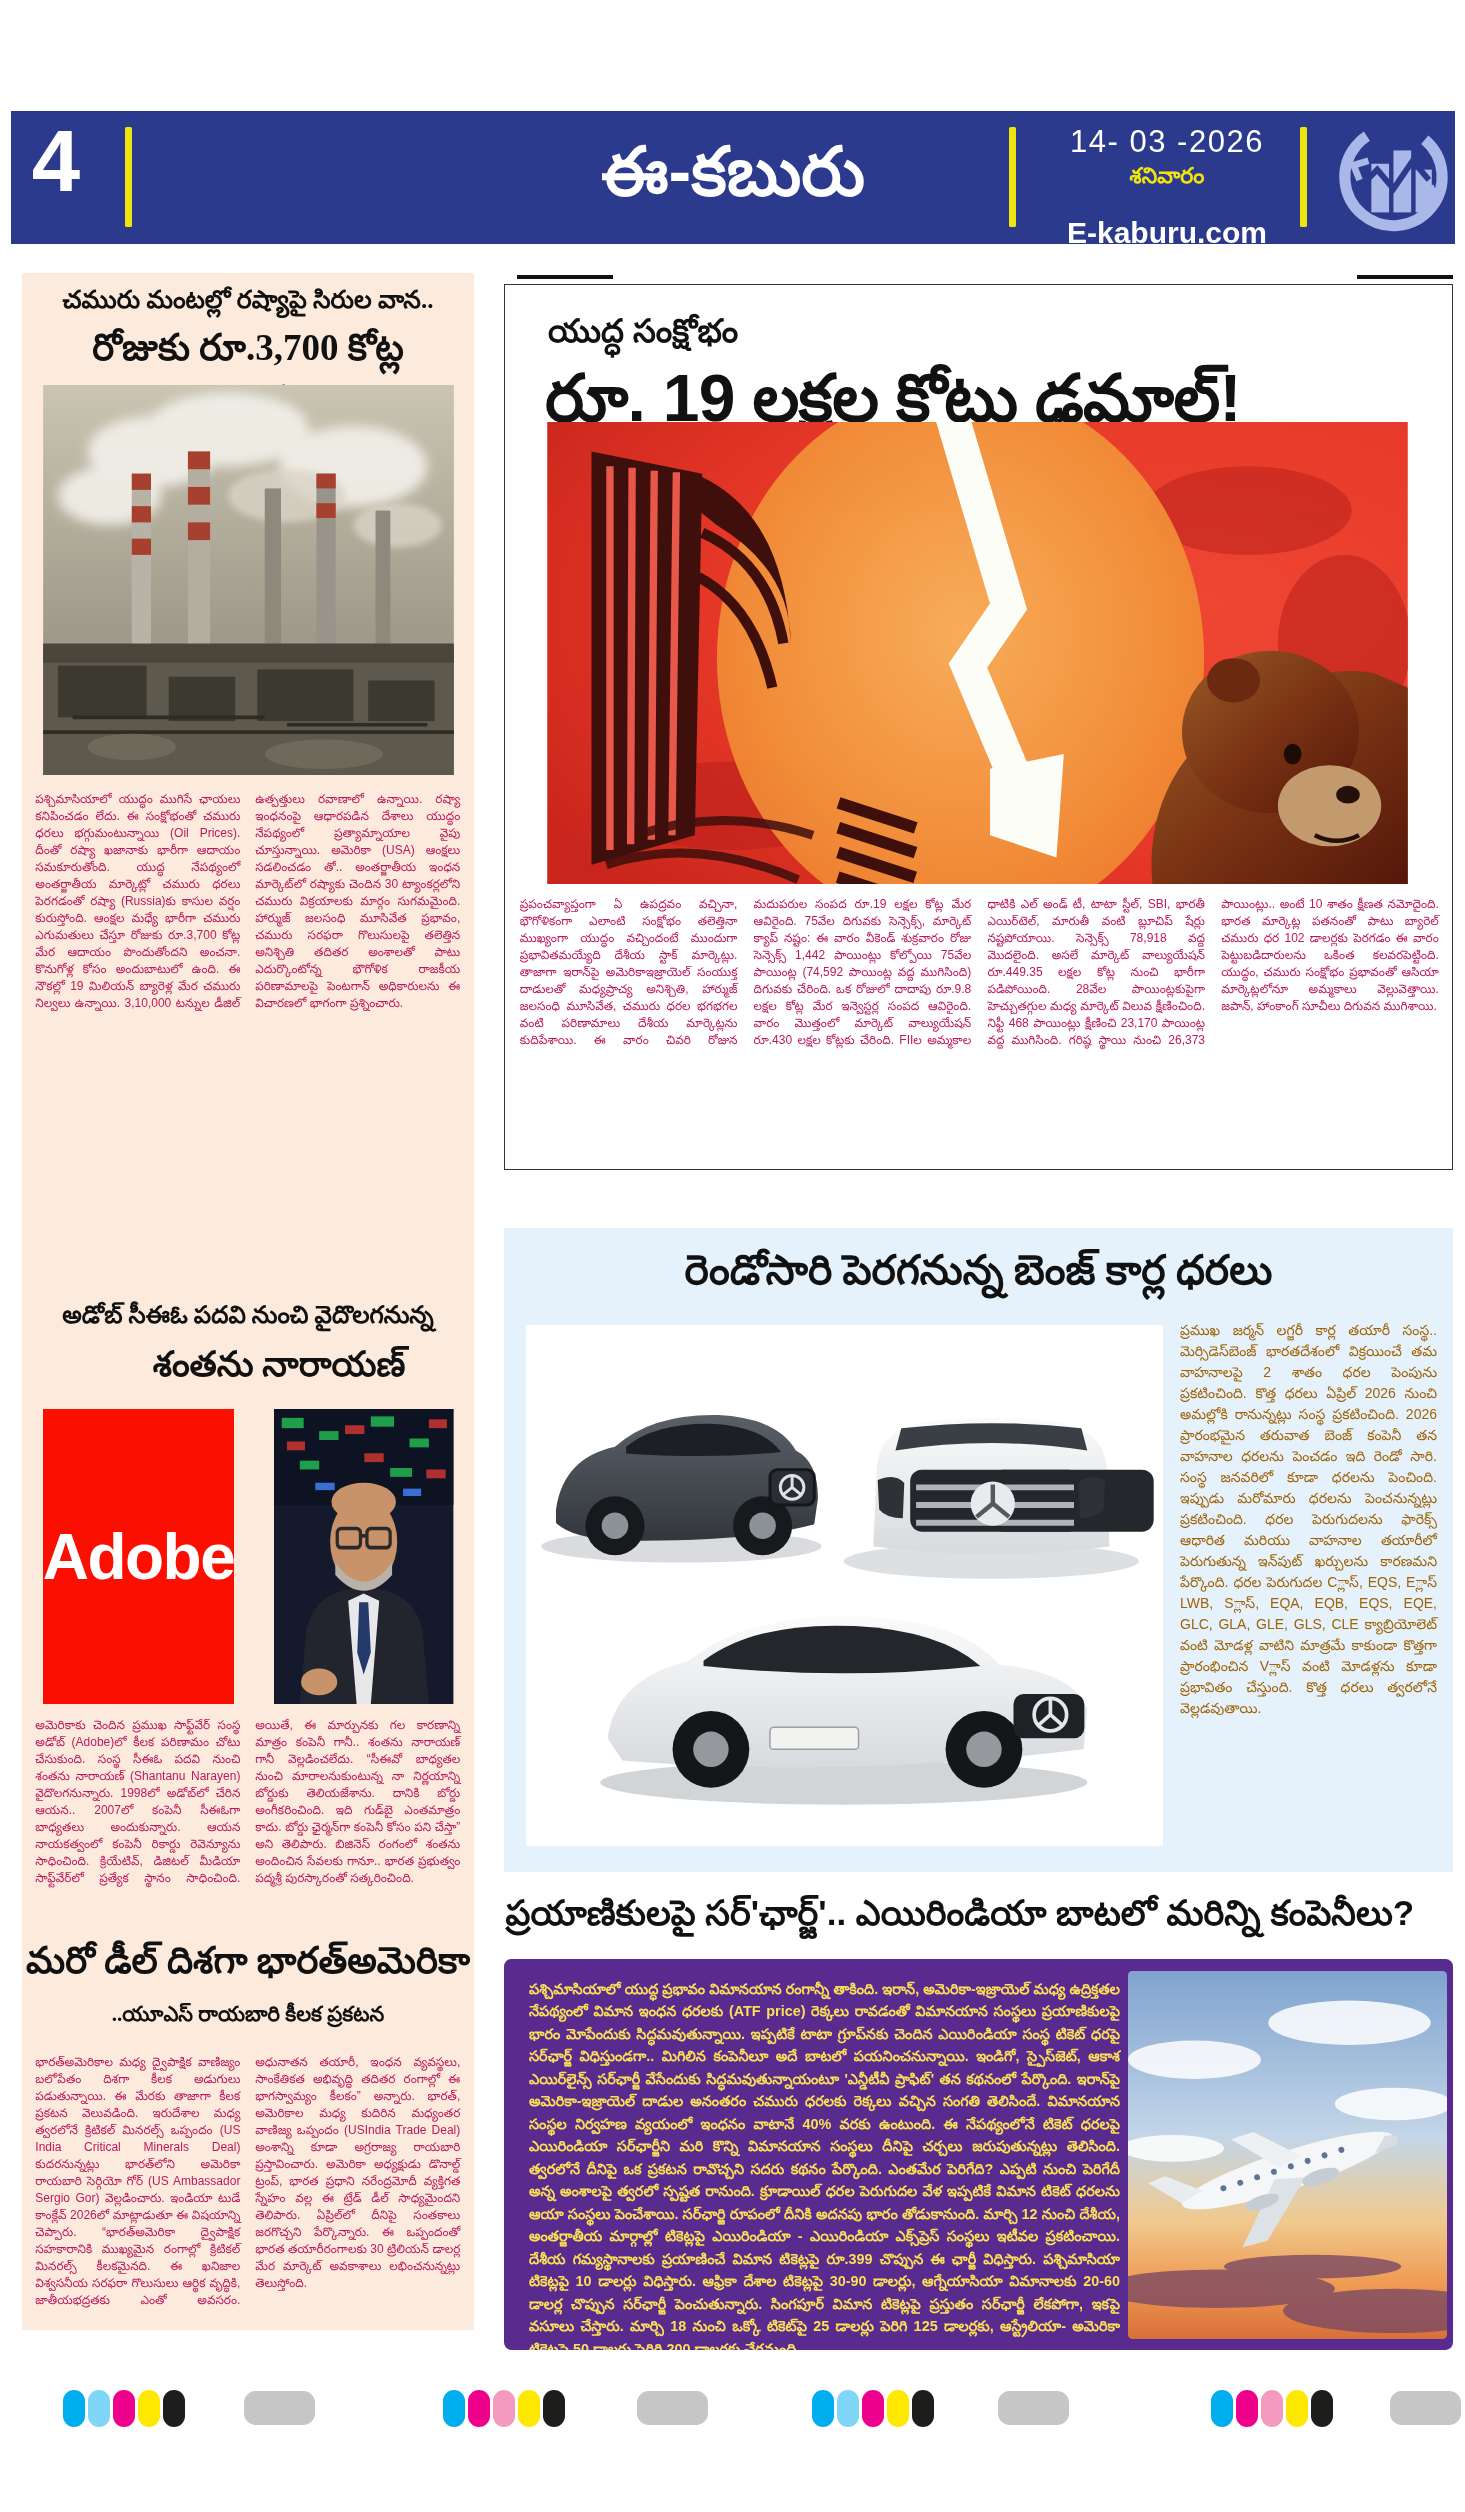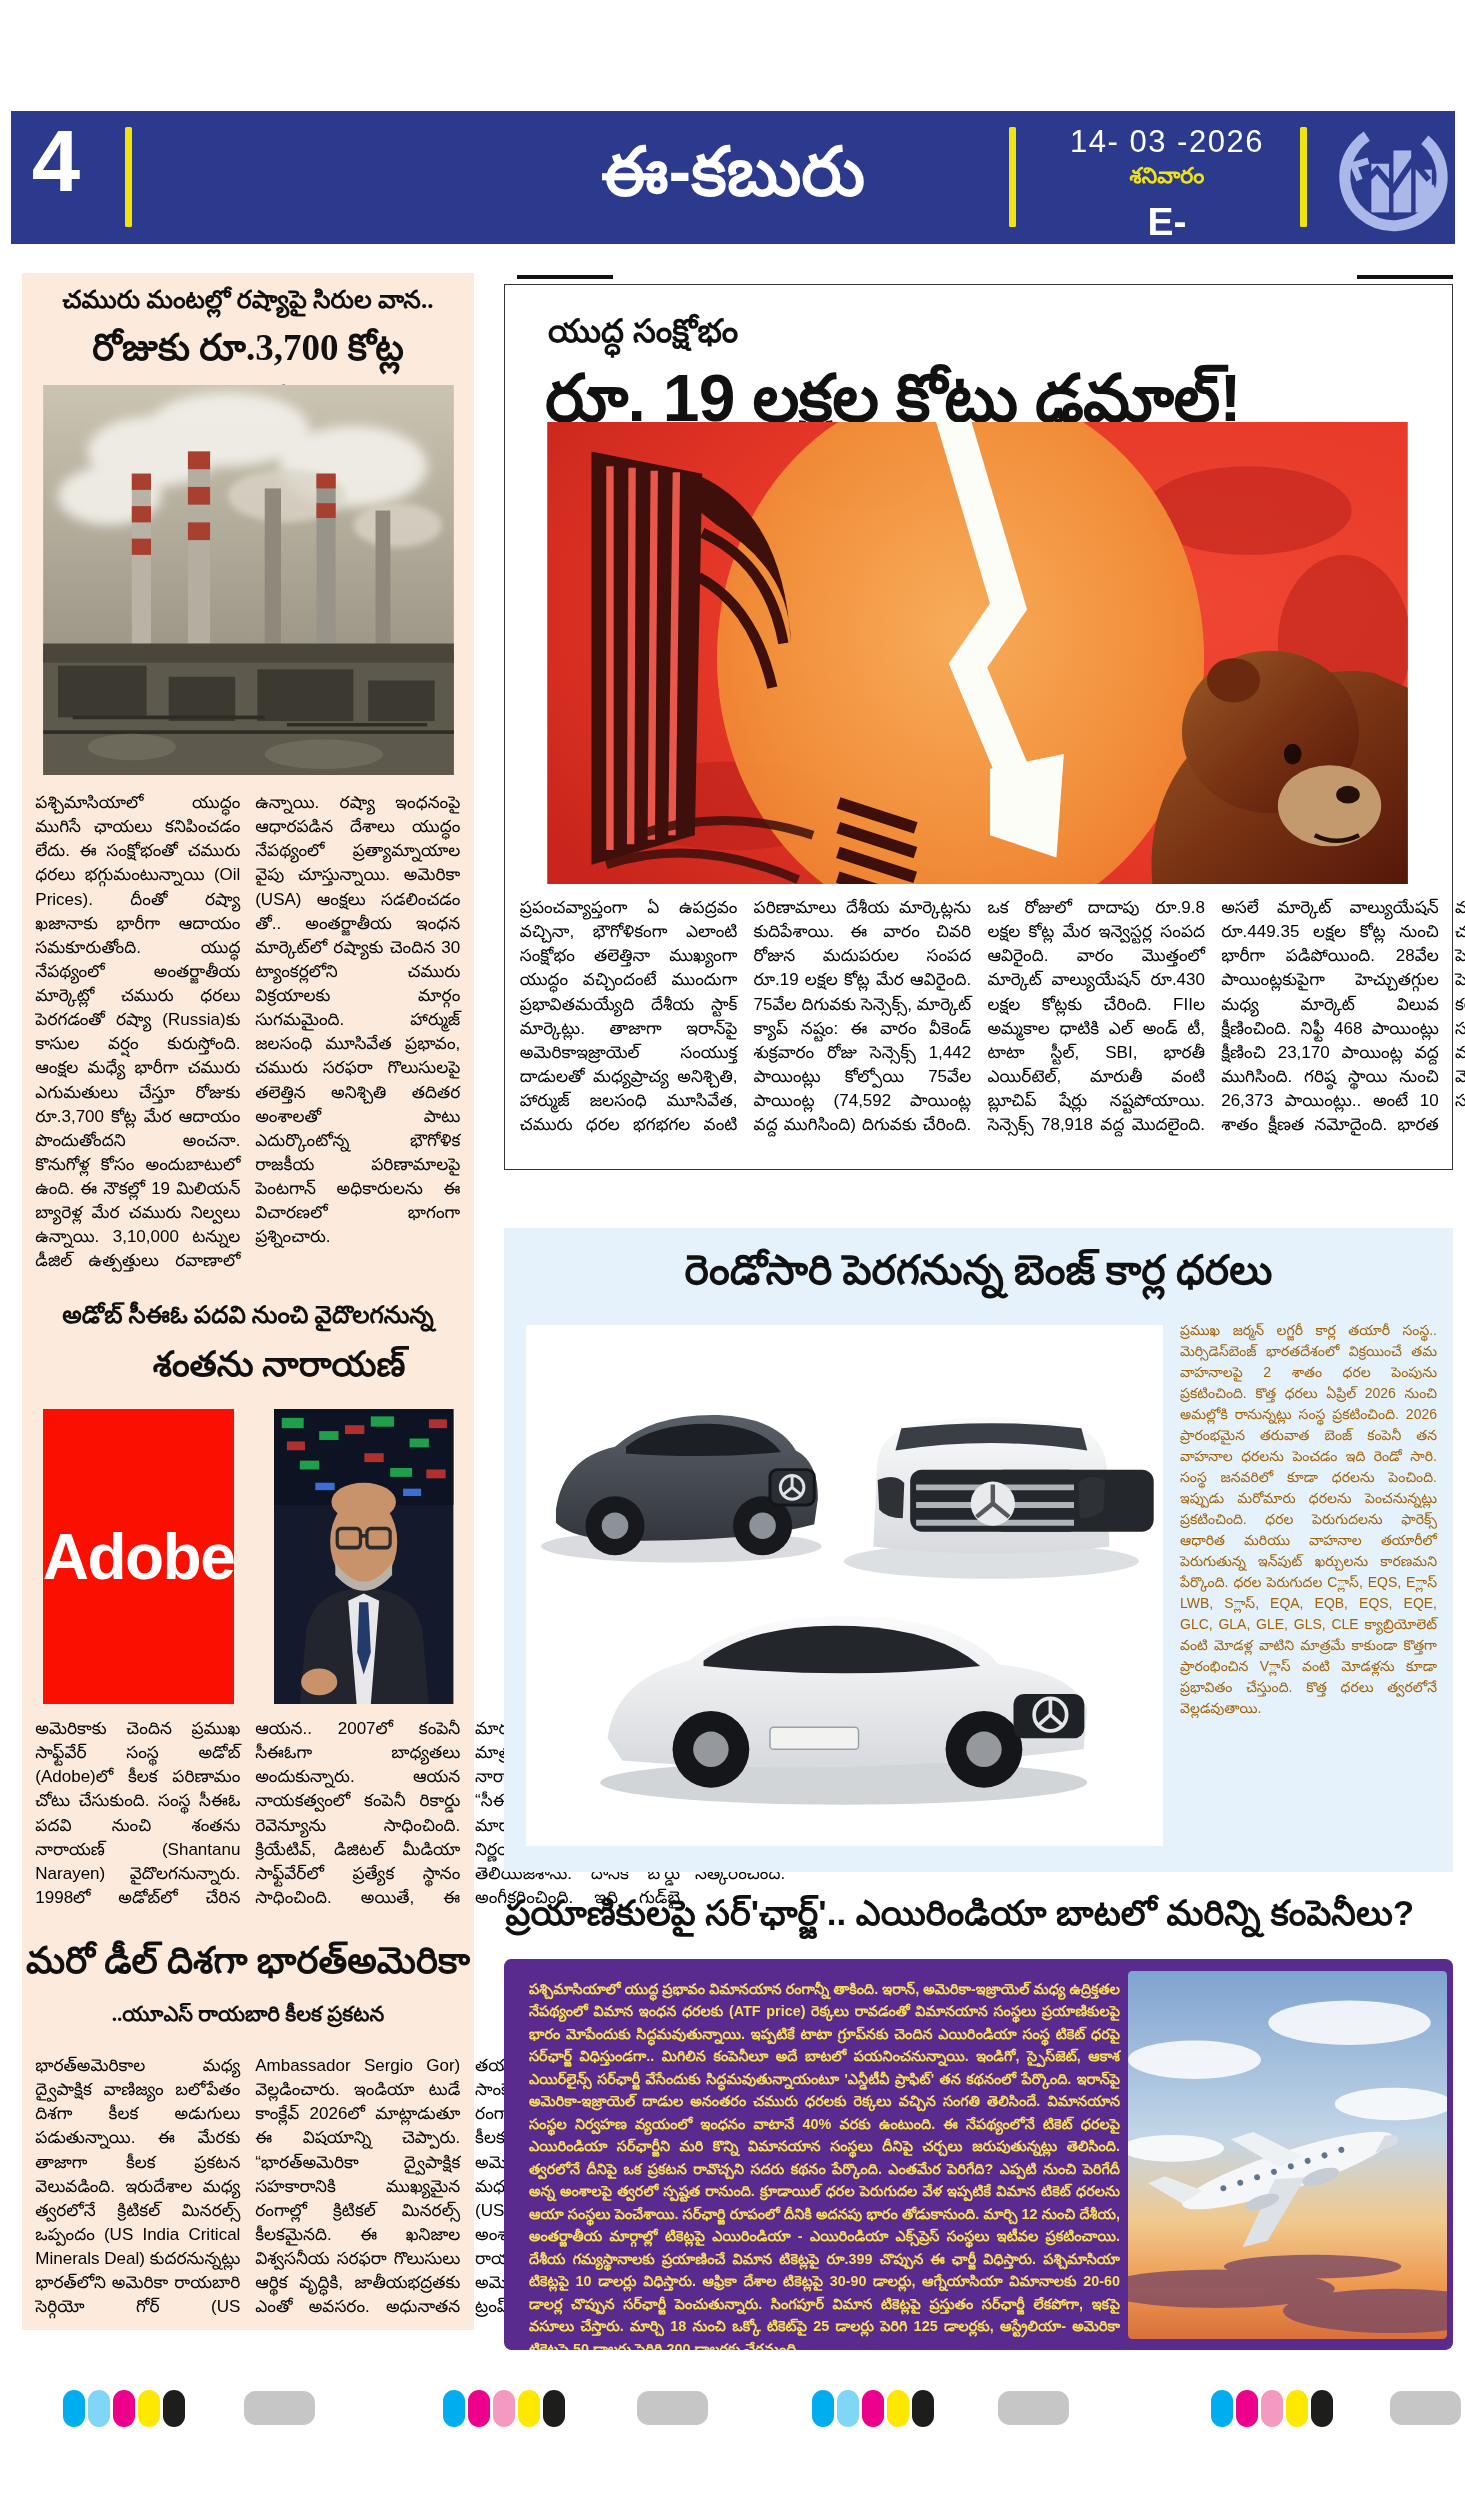--- a/index.html
+++ b/index.html
@@ -8,32 +8,32 @@
   .abs{position:absolute;}
 
   
   #masthead{left:11px;top:111px;width:1444px;height:133px;background:#2b3a8c;}
   #pageNum{left:20.7px;top:5.9px;font-size:87px;font-weight:bold;color:#fff;line-height:1;}
   .ybar{width:6.6px;background:#f0e40e;border-radius:1.5px;}
   #mastTitle{left:0;top:16.2px;width:100%;text-align:center;font-size:68px;font-weight:bold;color:#fff;line-height:1.3;}
   #dateBlock{left:1034px;top:13.3px;width:244px;text-align:center;color:#fff;}
   .dateLine{font-size:31px;font-weight:normal;letter-spacing:1.5px;}
   .dayLine{font-size:22px;color:#f0e40e;margin-top:3px;font-weight:bold;}
-  .siteLine{font-size:39px;font-weight:bold;margin-top:6px;}
+  .siteLine{font-size:30px;font-weight:bold;margin-top:22px;}
 
   
   .cropmark{height:4.4px;background:#111;}
 
   
   #leftCol{left:22px;top:273px;width:452px;height:2057px;background:#fcebdc;}
   .lk{width:100%;text-align:center;font-weight:bold;font-family:Liberation Serif, serif;}
   #oilKicker{top:13.3px;font-size:25px;}
   #oilHead{top:53px;font-size:37px;}
   #oilPhoto{left:20.7px;top:112px;width:411px;height:390px;}
-  .bodyTxt{font-size:17px;line-height:1.42;text-align:justify;color:#000000;}
+  .bodyTxt{font-size:12px;line-height:1.42;text-align:justify;color:#be185d;}
   #oilBody{left:13.3px;top:518px;width:425px;height:496px;column-count:2;column-gap:14.8px;}
   #adobeHead1{top:1028px;font-size:24.4px;}
   #adobeHead2{top:1072px;font-size:35px;padding-left:31px;}
   #adobeImg{left:20.7px;top:1136px;width:411px;height:295px;display:flex;gap:40px;}
   #adobeLogoBox{width:50%;height:100%;background:#fa0f00;display:flex;align-items:center;justify-content:center;}
   #adobeLogoBox span{color:#fff;font-weight:bold;font-size:64px;letter-spacing:-1.5px;}
   #adobeBody{left:13.3px;top:1444px;width:425px;height:213px;column-count:2;column-gap:14.8px;}
   #dealHead{top:1666px;font-size:37px;}
   #dealSub{top:1729px;font-size:21px;}
   #dealBody{left:13.3px;top:1781px;width:425px;height:266px;column-count:2;column-gap:14.8px;}

